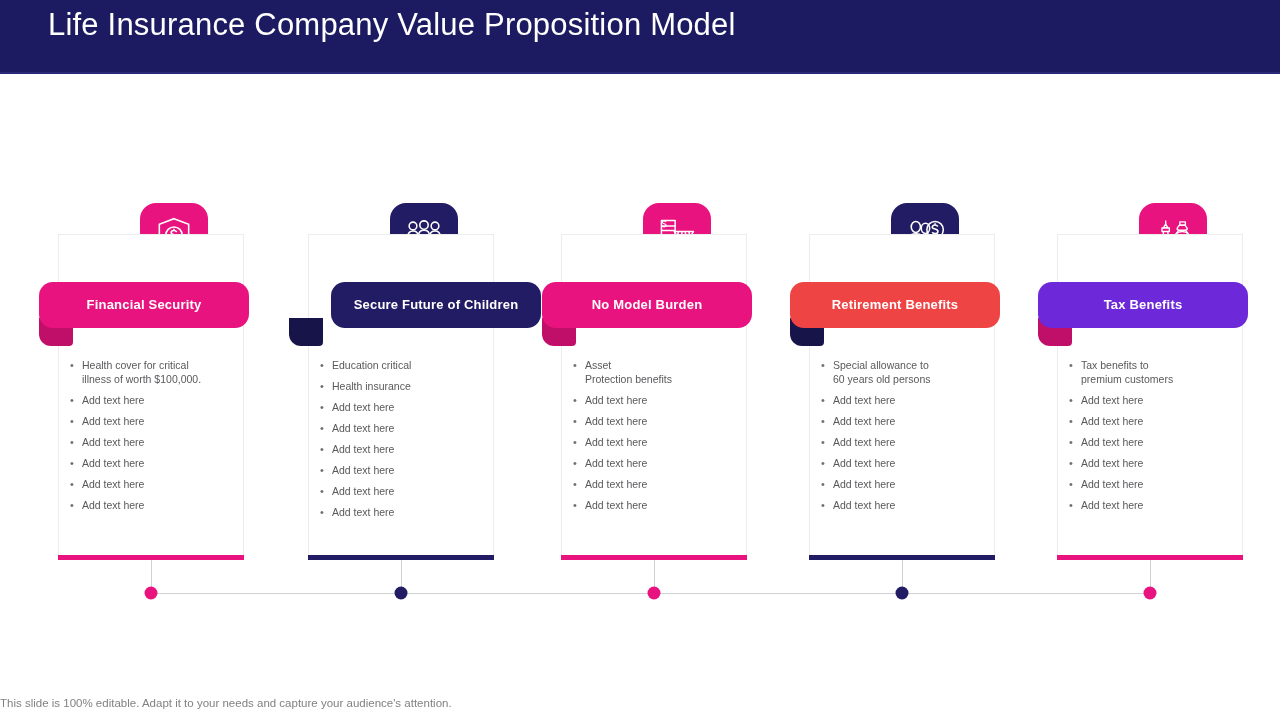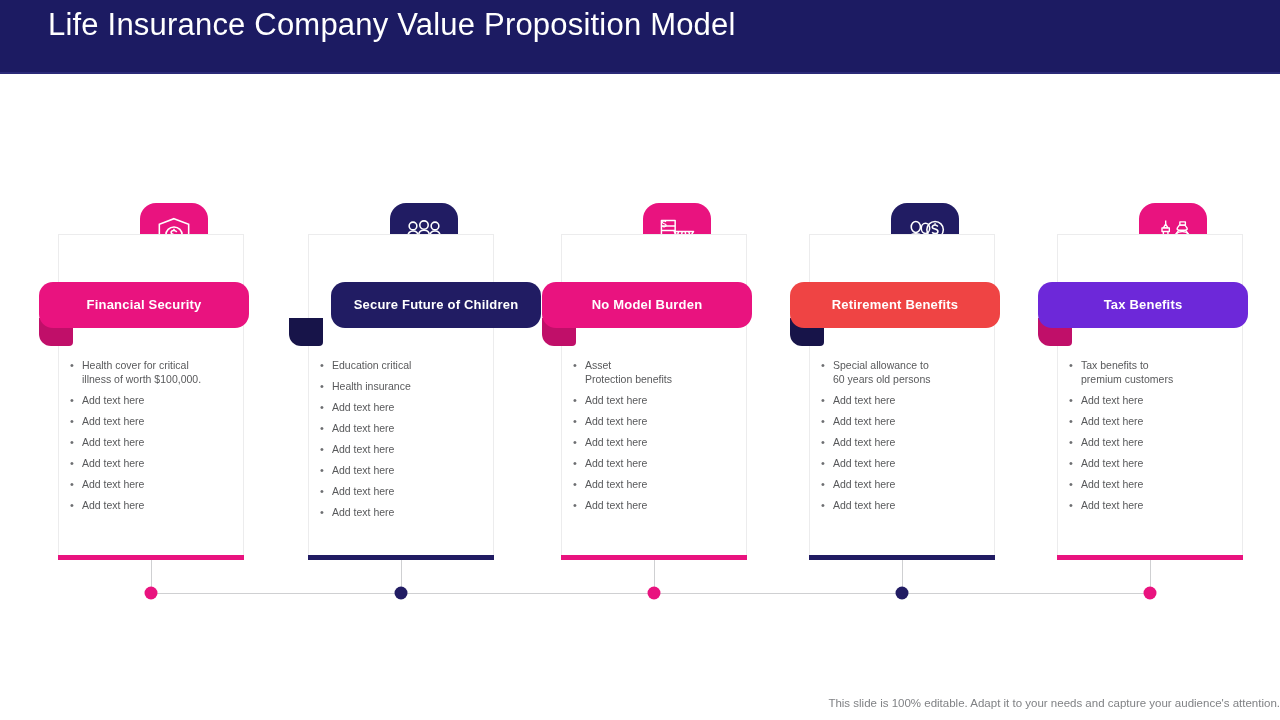--- a/index.html
+++ b/index.html
@@ -115,21 +115,21 @@
   .tl-stem { position: absolute; width: 1px; background: #cfd0d2; }
   .tl-dot {
     position: absolute; width: 13px; height: 13px;
     border-radius: 50%;
     transform: translate(-50%, -50%);
   }
 
   
   .footer {
     position: absolute; left: 0; top: 697px; width: 1280px;
-    text-align: right;
+    text-align: left;
     font-size: 11.5px; color: #808285;
   }
 </style>
 </head>
 <body>
 
 <div id="slide">
 
   <div class="header">
     <div class="header-title">Life Insurance Company Value Proposition Model</div>

